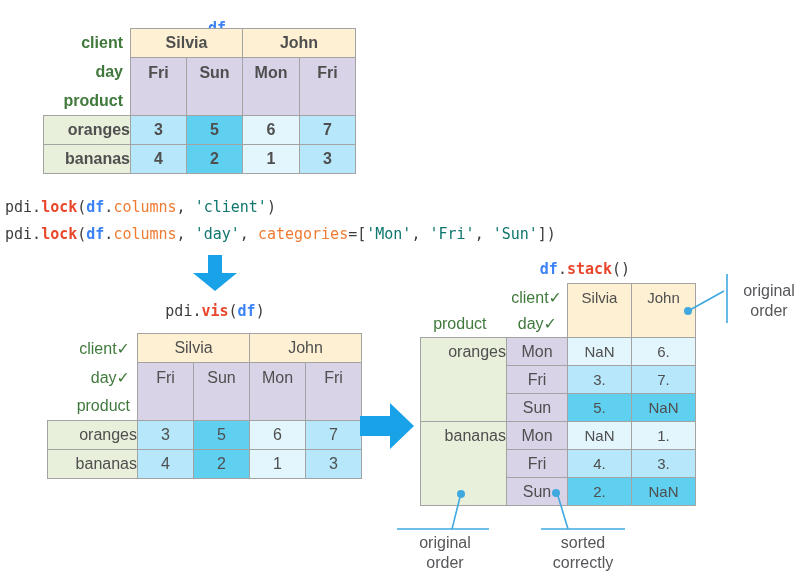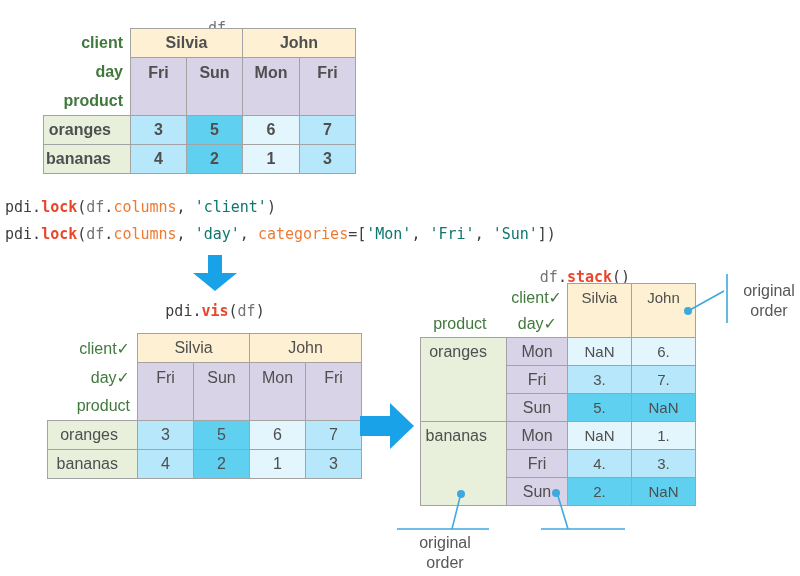--- a/index.html
+++ b/index.html
@@ -6,41 +6,41 @@
   #stage{position:relative;width:800px;height:576px;background:#ffffff;overflow:hidden;
          font-family:"Liberation Sans",sans-serif;}
 
   
   .tbl{position:absolute;border-collapse:collapse;table-layout:fixed;}
   .tbl td{border:1px solid #a3a3a3;text-align:center;font-size:16px;color:#4f4f4f;
           padding:0;overflow:hidden;}
   tr.h29{height:29px;} tr.h27{height:27px;} tr.h28{height:28px;}
   td.lbl{border:none;background:none;text-align:right;padding-right:7px;color:#40793c;}
   td.hlbl{border:none;background:none;text-align:right;color:#40793c;}
-  td.glbl{background:#e8f0dc;text-align:right;padding-right:19px;margin-top:39px;}
+  td.glbl{background:#e8f0dc;text-align:right;padding-right:0;margin-top:39px;}
   td.cream{background:#fdf0d3;}
   td.lav{background:#d9d3e8;}
   td.mon{background:#e3f5fd;}
   td.fri{background:#b6e7fa;}
   td.sun{background:#5fd0f0;}
   td.vtop{vertical-align:top;}
   .lh29{line-height:29px;} .lh27{line-height:27px;} .lh28{line-height:28px;}
   td.nan{font-size:12px;}
   .stk td{font-size:15px;}
   .stk td.lav{font-size:16px;}
   .stk td.hlbl{font-size:16px;}
   .stk td.glbl{font-size:16px;}
   .title{position:absolute;text-align:center;font-family:"DejaVu Sans Mono",monospace;
          font-size:15px;color:#3d3d3d;white-space:pre;}
   .code{position:absolute;color:#3d3d3d;}
   .code-line{white-space:pre;font-family:"DejaVu Sans Mono",monospace;font-size:15px;
              line-height:27px;}
   .c-red{color:#e8472b;font-weight:bold;margin-top:44px;}
   .c-orange{color:#ef7b33;margin-top:31px;}
-  .c-blue{color:#737373;font-weight:normal;}
+  .c-blue{color:#3b82f6;font-weight:bold;}
   .c-green{color:#0f766e;}
 
   
   .overlay{position:absolute;left:0;top:0;pointer-events:none;}
   .ann{position:absolute;text-align:center;font-size:16px;line-height:20px;color:#56575a;}
 </style>
 </head>
 <body>
 
 <div id="stage">
@@ -131,21 +131,21 @@
     <tr class="h29">
       <td class="glbl">bananas</td>
       <td class="fri">4</td>
       <td class="sun">2</td>
       <td class="mon">1</td>
       <td class="fri">3</td>
     </tr>
   </tbody>
     </table>
 
-  <div class="title" style="left:460px;top:268px;width:250px;"><span class="c-blue">df</span><span>.</span><span class="c-red">stack</span><span>()</span></div>
+  <div class="title" style="left:460px;top:260px;width:250px;"><span class="c-blue">df</span><span>.</span><span class="c-red">stack</span><span>()</span></div>
 
   <table class="tbl stk" style="left:420px;top:283px;">
     <colgroup>
         <col style="width:86px">
         <col style="width:61px">
         <col style="width:64px">
         <col style="width:64px">
       </colgroup>
     <tbody>
         <tr class="h27">
@@ -209,14 +209,18 @@
   </svg>
 
   <div class="ann" style="left:733px;top:281px;width:72px;">
     <div>original</div>
     <div>order</div>
   </div>
   <div class="ann" style="left:399px;top:533px;width:92px;">
     <div>original</div>
     <div>order</div>
   </div>
+  <div class="ann" style="left:534px;top:533px;width:98px;">
+    <div>sorted</div>
+    <div>correctly</div>
+  </div>
 
 </div>
 
 </body></html>

